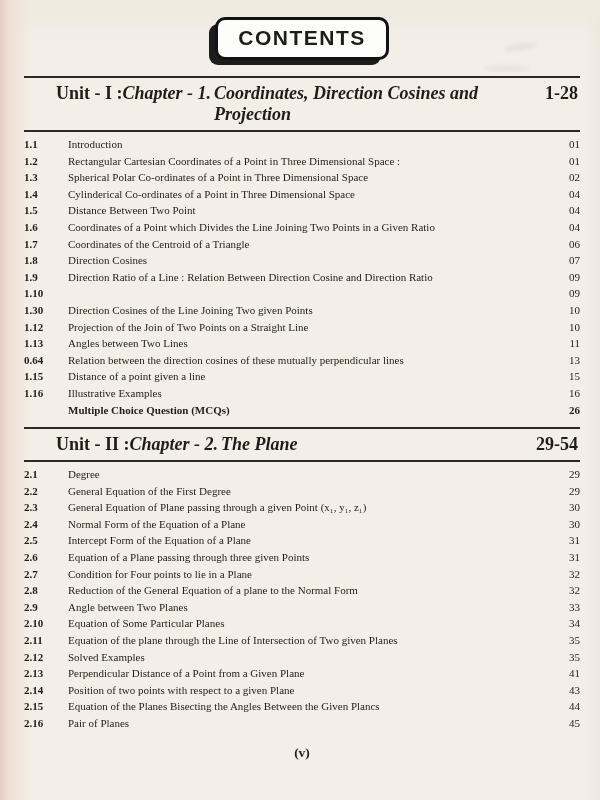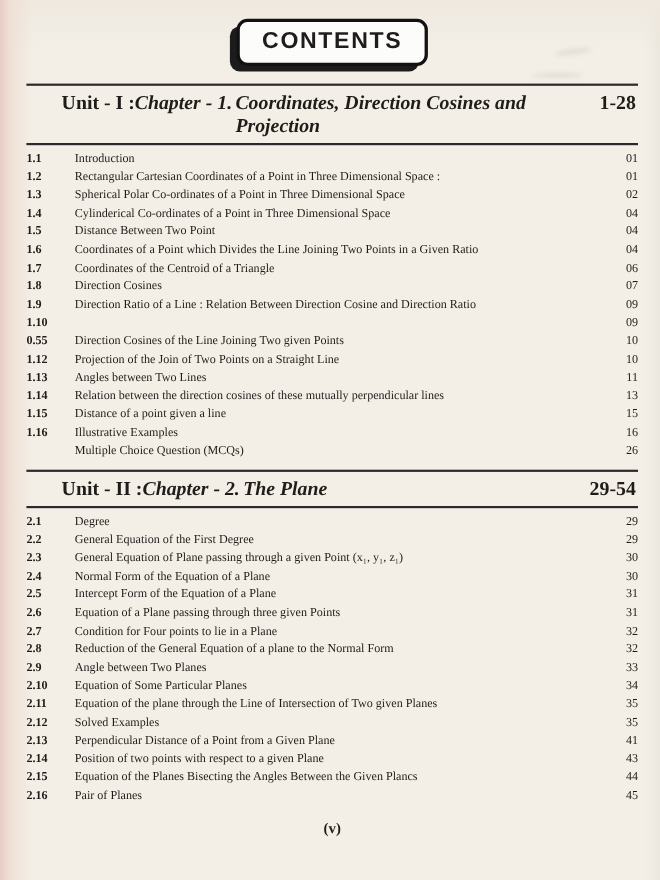--- a/index.html
+++ b/index.html
@@ -61,21 +61,21 @@
   .unit-items { padding: 4px 0 7px; }
   .toc-row {
     display: flex;
     align-items: flex-end;
     font-size: 11px;
     line-height: 16.6px;
   }
   .toc-num   { flex: none; width: 44px; font-weight: bold; }
   .toc-title { flex: 1; max-width: 436px; padding-right: 8px; }
   .toc-page  { flex: none; margin-left: auto; width: 42px; text-align: right; }
-  .toc-row.bold .toc-title, .toc-row.bold .toc-page { font-weight: normal; }
+  .toc-row.bold .toc-title, .toc-row.bold .toc-page { font-weight: bold; }
 
   .footer {
     text-align: center;
     font-weight: bold;
     font-size: 13.5px;
     margin-top: 6px;
   }
 </style>
 </head>
 <body>
@@ -150,39 +150,39 @@
     <span class="toc-title">Direction Ratio of a Line : Relation Between Direction Cosine and Direction Ratio</span>
     <span class="toc-page">09</span>
   </div>
 
   <div class="toc-row">
     <span class="toc-num">1.10</span>
     <span class="toc-page">09</span>
   </div>
 
   <div class="toc-row">
-    <span class="toc-num">0.55</span>
+    <span class="toc-num">1.30</span>
     <span class="toc-title">Direction Cosines of the Line Joining Two given Points</span>
     <span class="toc-page">10</span>
   </div>
 
   <div class="toc-row">
     <span class="toc-num">1.12</span>
     <span class="toc-title">Projection of the Join of Two Points on a Straight Line</span>
     <span class="toc-page">10</span>
   </div>
 
   <div class="toc-row">
     <span class="toc-num">1.13</span>
     <span class="toc-title">Angles between Two Lines</span>
     <span class="toc-page">11</span>
   </div>
 
   <div class="toc-row">
-    <span class="toc-num">1.14</span>
+    <span class="toc-num">0.64</span>
     <span class="toc-title">Relation between the direction cosines of these mutually perpendicular lines</span>
     <span class="toc-page">13</span>
   </div>
 
   <div class="toc-row">
     <span class="toc-num">1.15</span>
     <span class="toc-title">Distance of a point given a line</span>
     <span class="toc-page">15</span>
   </div>
 

